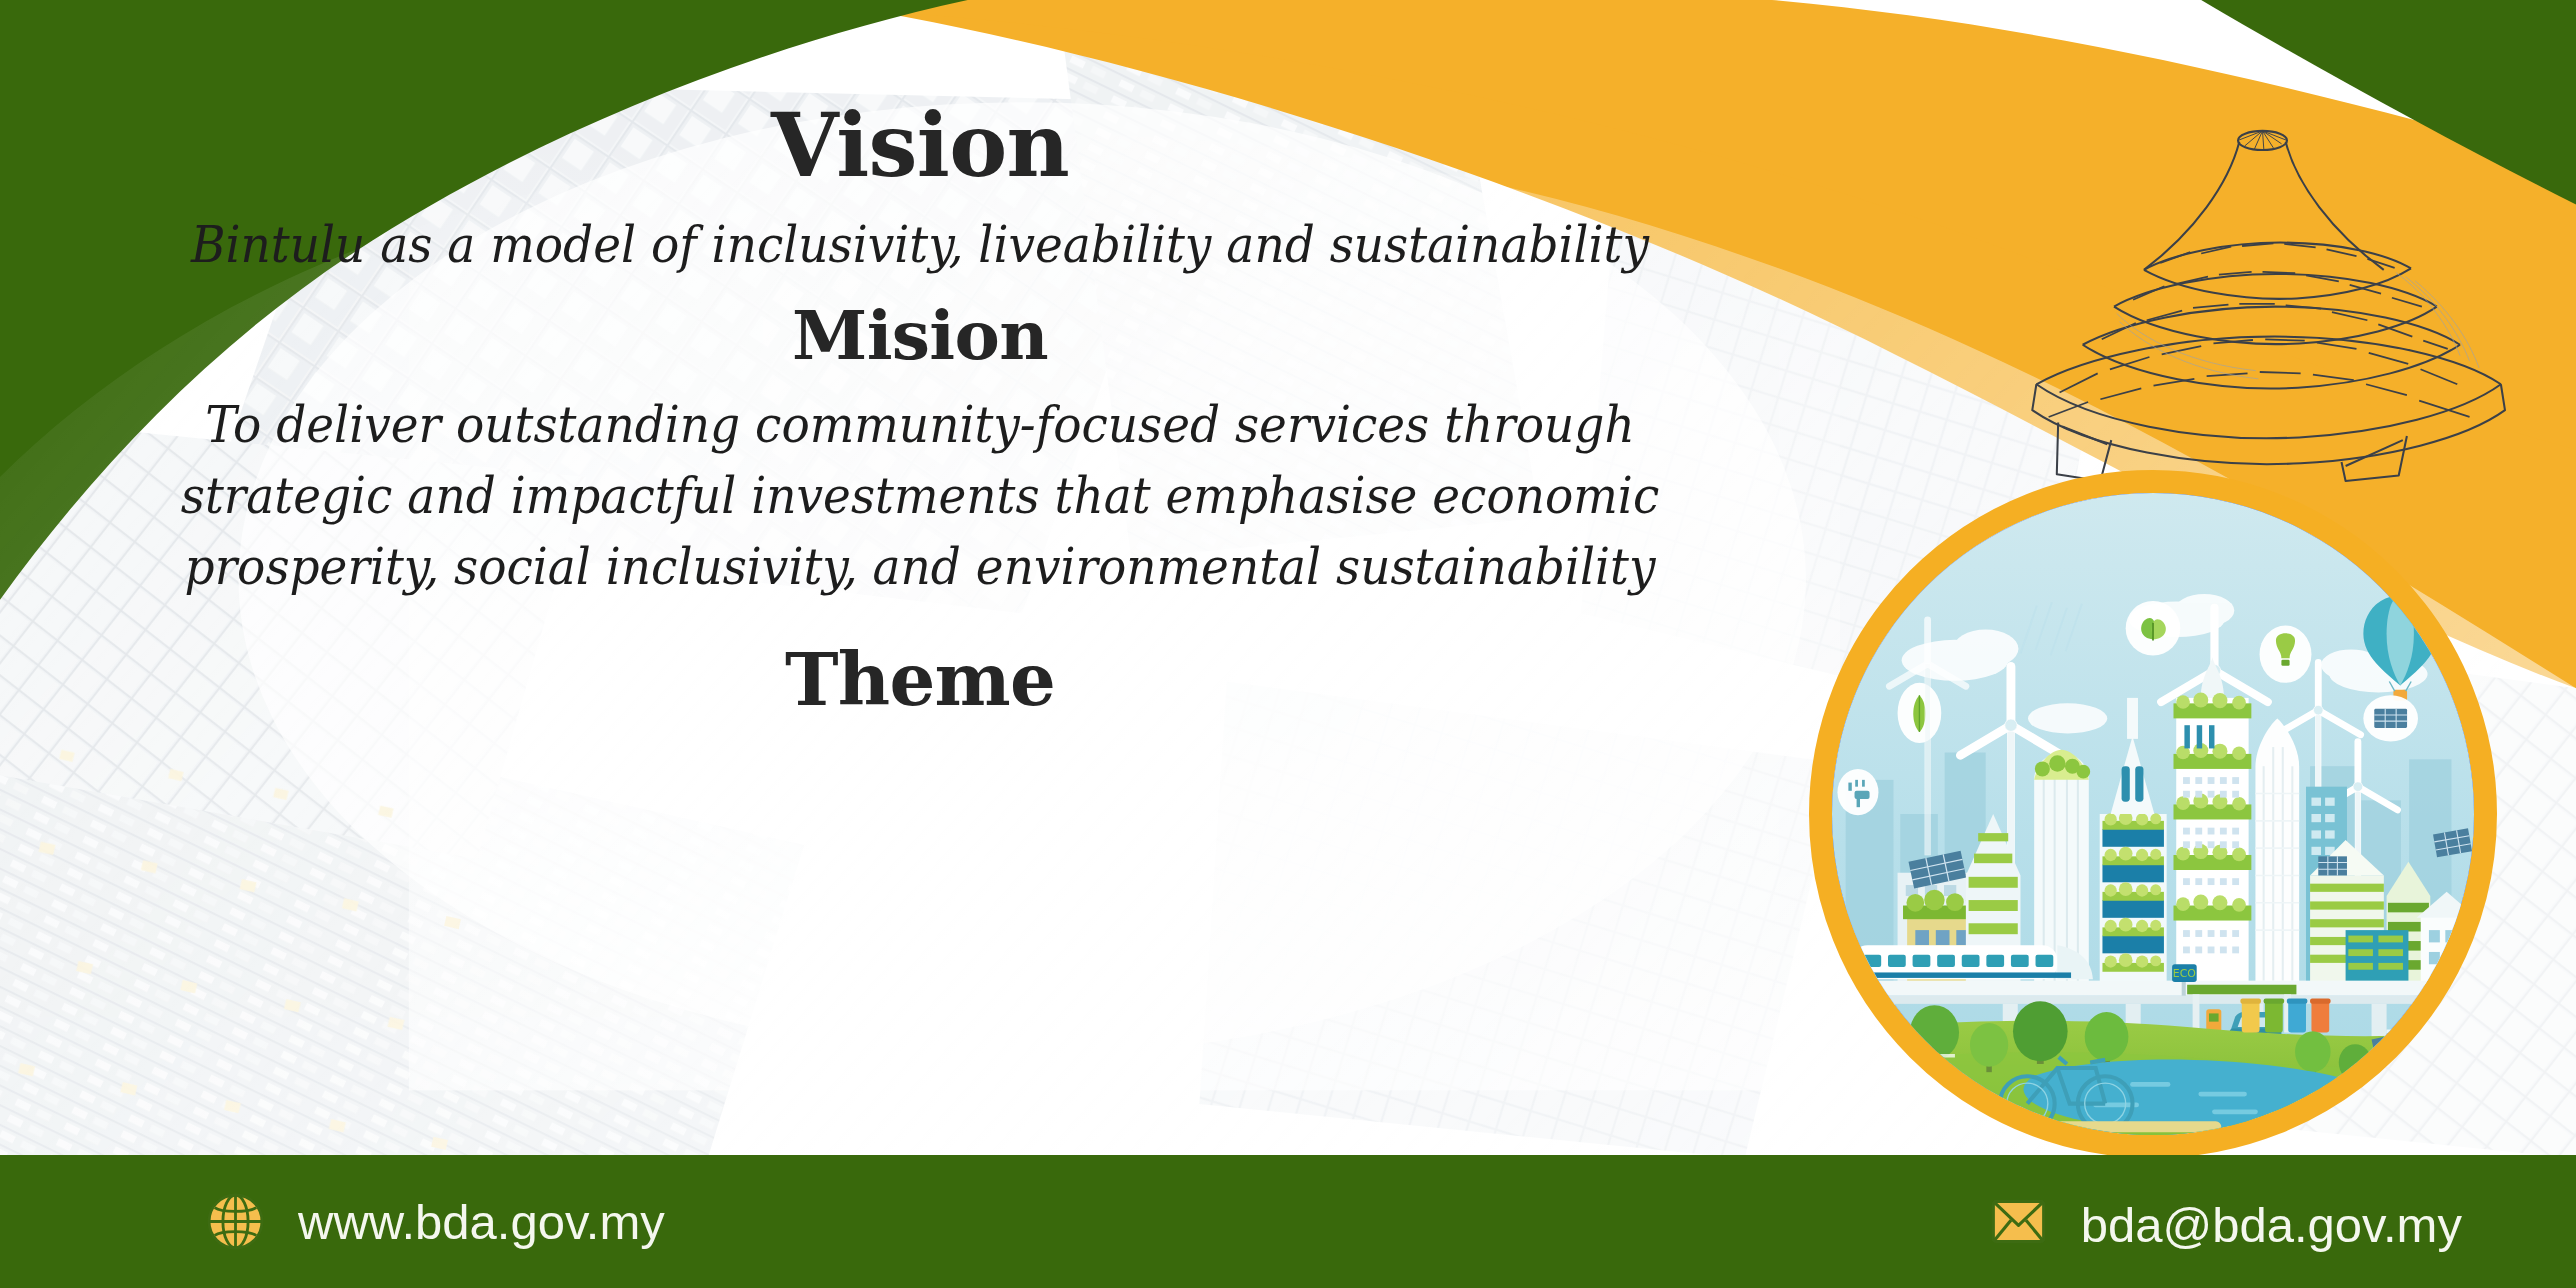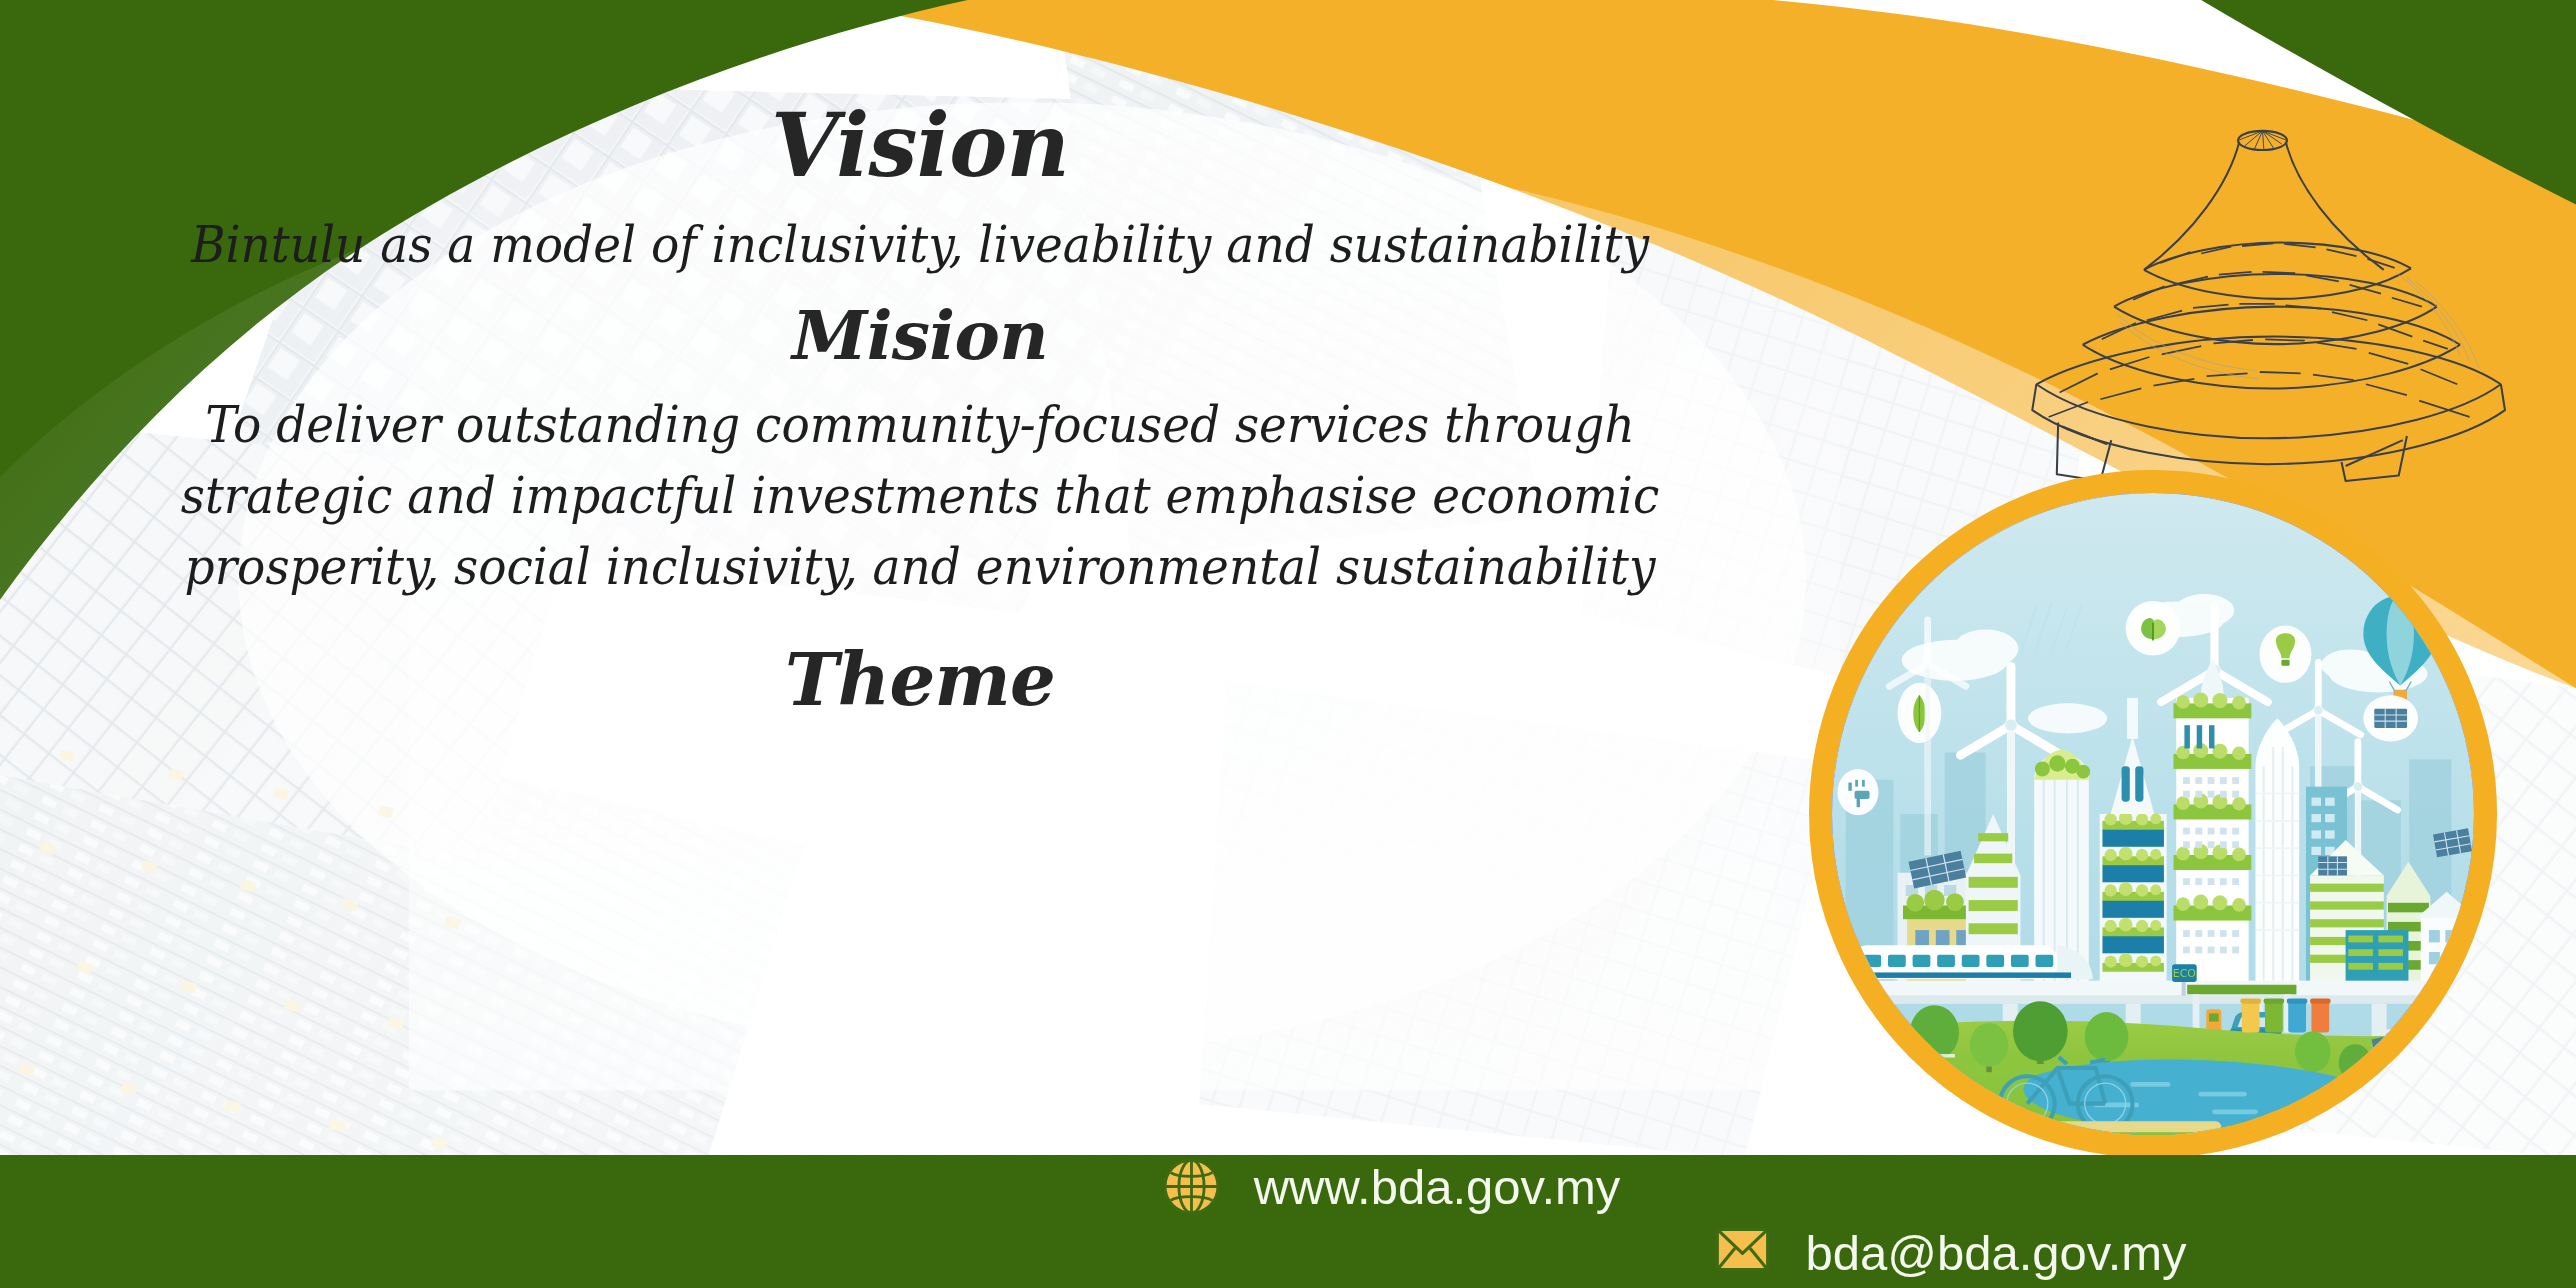--- a/index.html
+++ b/index.html
@@ -25,21 +25,20 @@
     z-index:40;
     pointer-events:none;
   }
   .content > *{pointer-events:auto;}
 
   .block{ margin:0; }
 
   .heading{
     font-family:"DejaVu Serif","Liberation Serif",serif;
     font-weight:700;
-    font-style:italic;
     color:#262626;
     letter-spacing:-0.7px;
     line-height:1.0;
   }
   .h-vision{ font-size:87px; margin:0 0 5.5px 0;}
   .h-mision{ font-size:68px; margin:20.4px 0 6.8px 0;}
   .h-theme { font-size:72px; margin:41px 0 6.8px 0;}
 
   .sub{
     font-family:"DejaVu Serif","Liberation Serif",serif;
@@ -87,21 +86,20 @@
 
   
   .footer{
     position:absolute;
     left:0;bottom:0;
     width:100%;height:133px;
     background:#39690C;
     z-index:60;
     display:flex;
     align-items:center;
-    flex-direction:column;
   }
   .foot-item{
     display:flex;align-items:center;
     gap:31px;
   }
   .foot-web{ margin-left:204px; }
   .foot-mail{ margin-left:1322px;align-items:flex-end; }
   .foot-text{
     color:#f4f7ee;
     font-size:49px;

